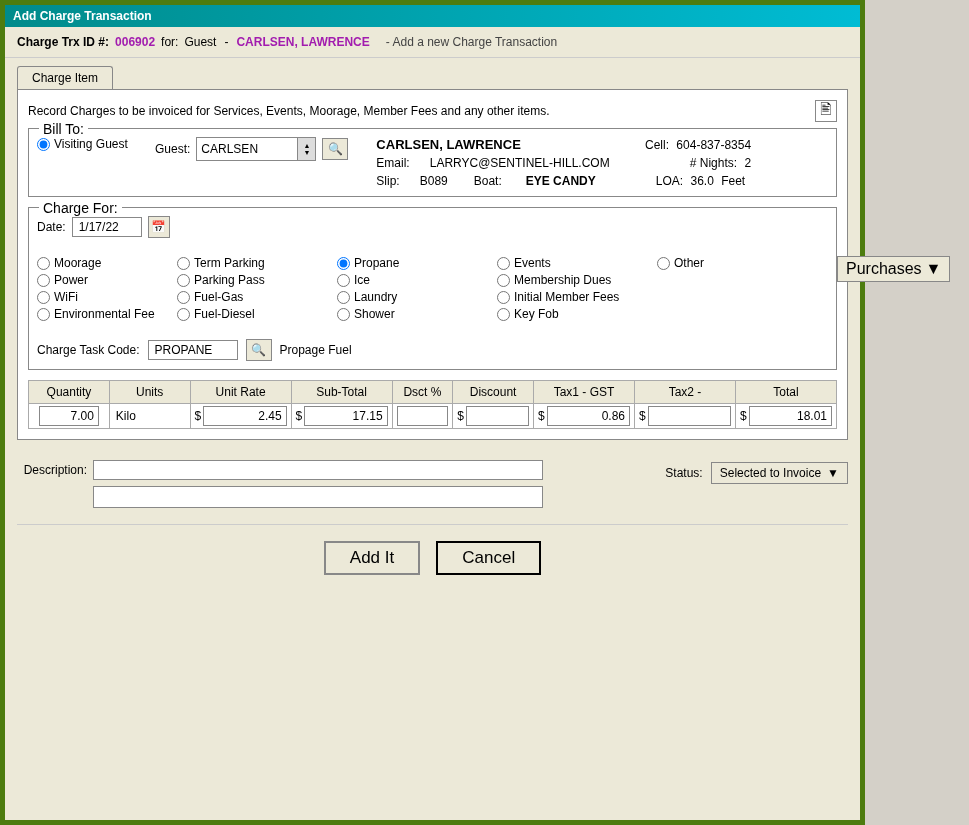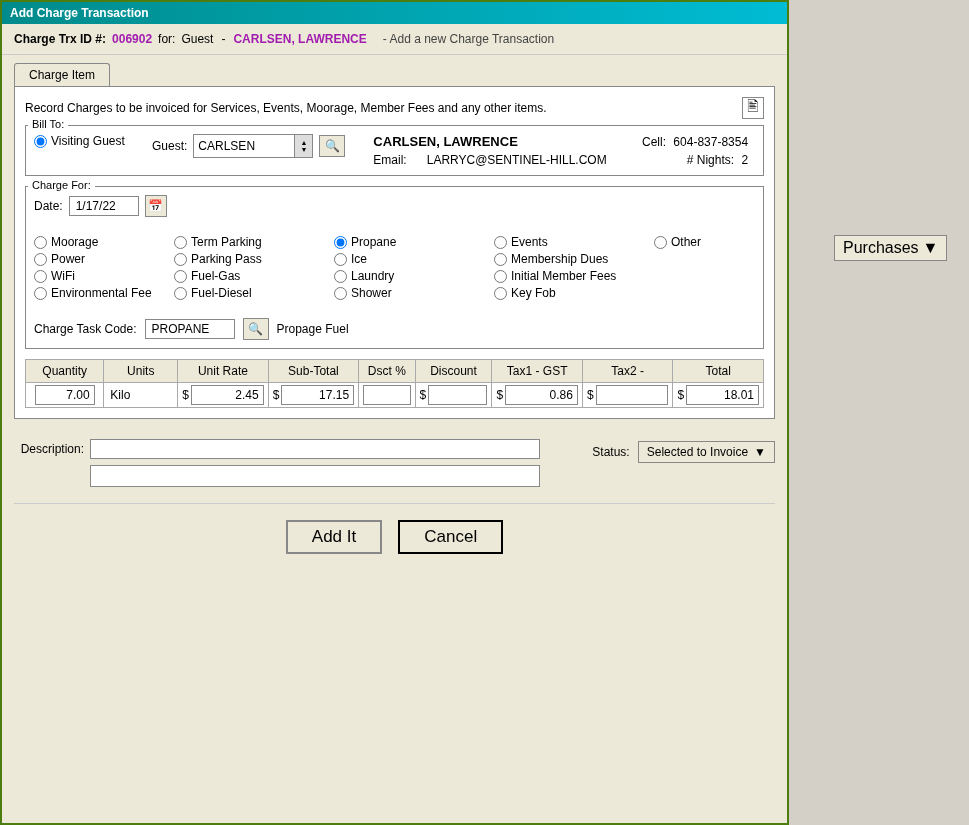--- a/index.html
+++ b/index.html
@@ -10,22 +10,22 @@
       color: white;
       padding: 4px 8px;
       font-size: 12px;
       font-weight: bold;
       display: flex;
       align-items: center;
     }
 
     .main-window {
       background: #ece9d8;
-      border: 2px solid #4d7c0f;
-      width: 789px;
+      border: 5px solid #4d7c0f;
+      width: 865px;
       min-height: 825px;
       position: relative;
     }
 
     .header-bar {
       background: #ece9d8;
       padding: 8px 12px;
       border-bottom: 1px solid #ccc;
       display: flex;
       align-items: center;
@@ -83,24 +83,24 @@
     .section-box {
       border: 1px solid #888;
       margin-bottom: 10px;
       padding: 8px;
       position: relative;
     }
 
     .section-label {
       position: absolute;
       top: -8px;
-      left: 2px;
+      left: 10px;
       background: white;
       padding: 0 4px;
-      font-size: 11px;
+      font-size: 14px;
       text-align: right;
     }
 
     .bill-to-row {
       display: flex;
       align-items: flex-start;
       gap: 8px;
     }
 
     .radio-label {
@@ -403,20 +403,31 @@
             </span>
           </div>
           <div class="info-row">
             <span>Email:</span>
             <span>LARRYC@SENTINEL-HILL.COM</span>
             <span style="margin-left:60px;">
               <span># Nights:</span>
               <span style="margin-left:4px;">2</span>
             </span>
           </div>
+          <div class="info-row">
+            <span>Slip:</span>
+            <span>B089</span>
+            <span style="margin-left:6px;">Boat:</span>
+            <span style="margin-left:4px; font-weight:bold;">EYE CANDY</span>
+            <span style="margin-left:40px;">
+              <span>LOA:</span>
+              <span style="margin-left:4px;">36.0</span>
+              <span style="margin-left:4px;">Feet</span>
+            </span>
+          </div>
         </div>
       </div>
     </div>
 
     <div class="section-box">
       <span class="section-label">Charge For:</span>
 
       <div style="display:flex; flex-direction:column; gap:8px;">
 
         <div class="date-row">

